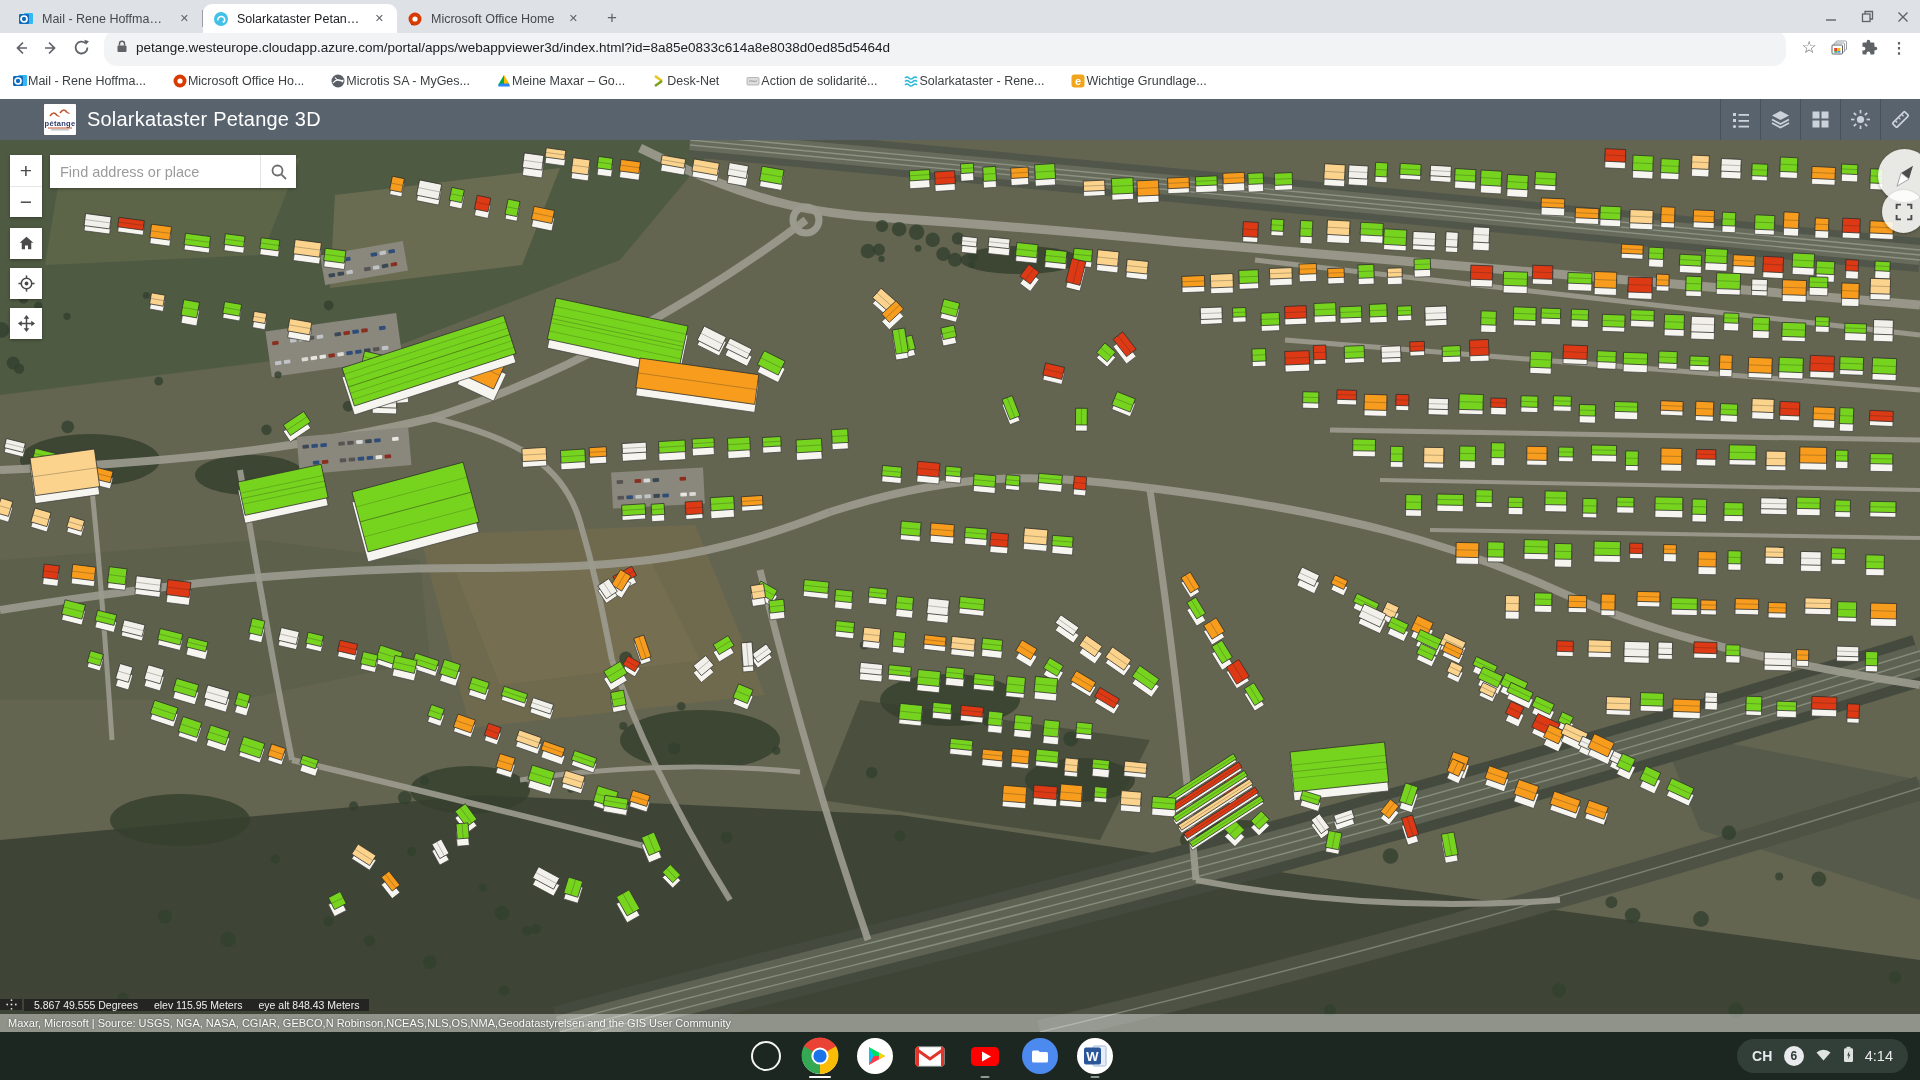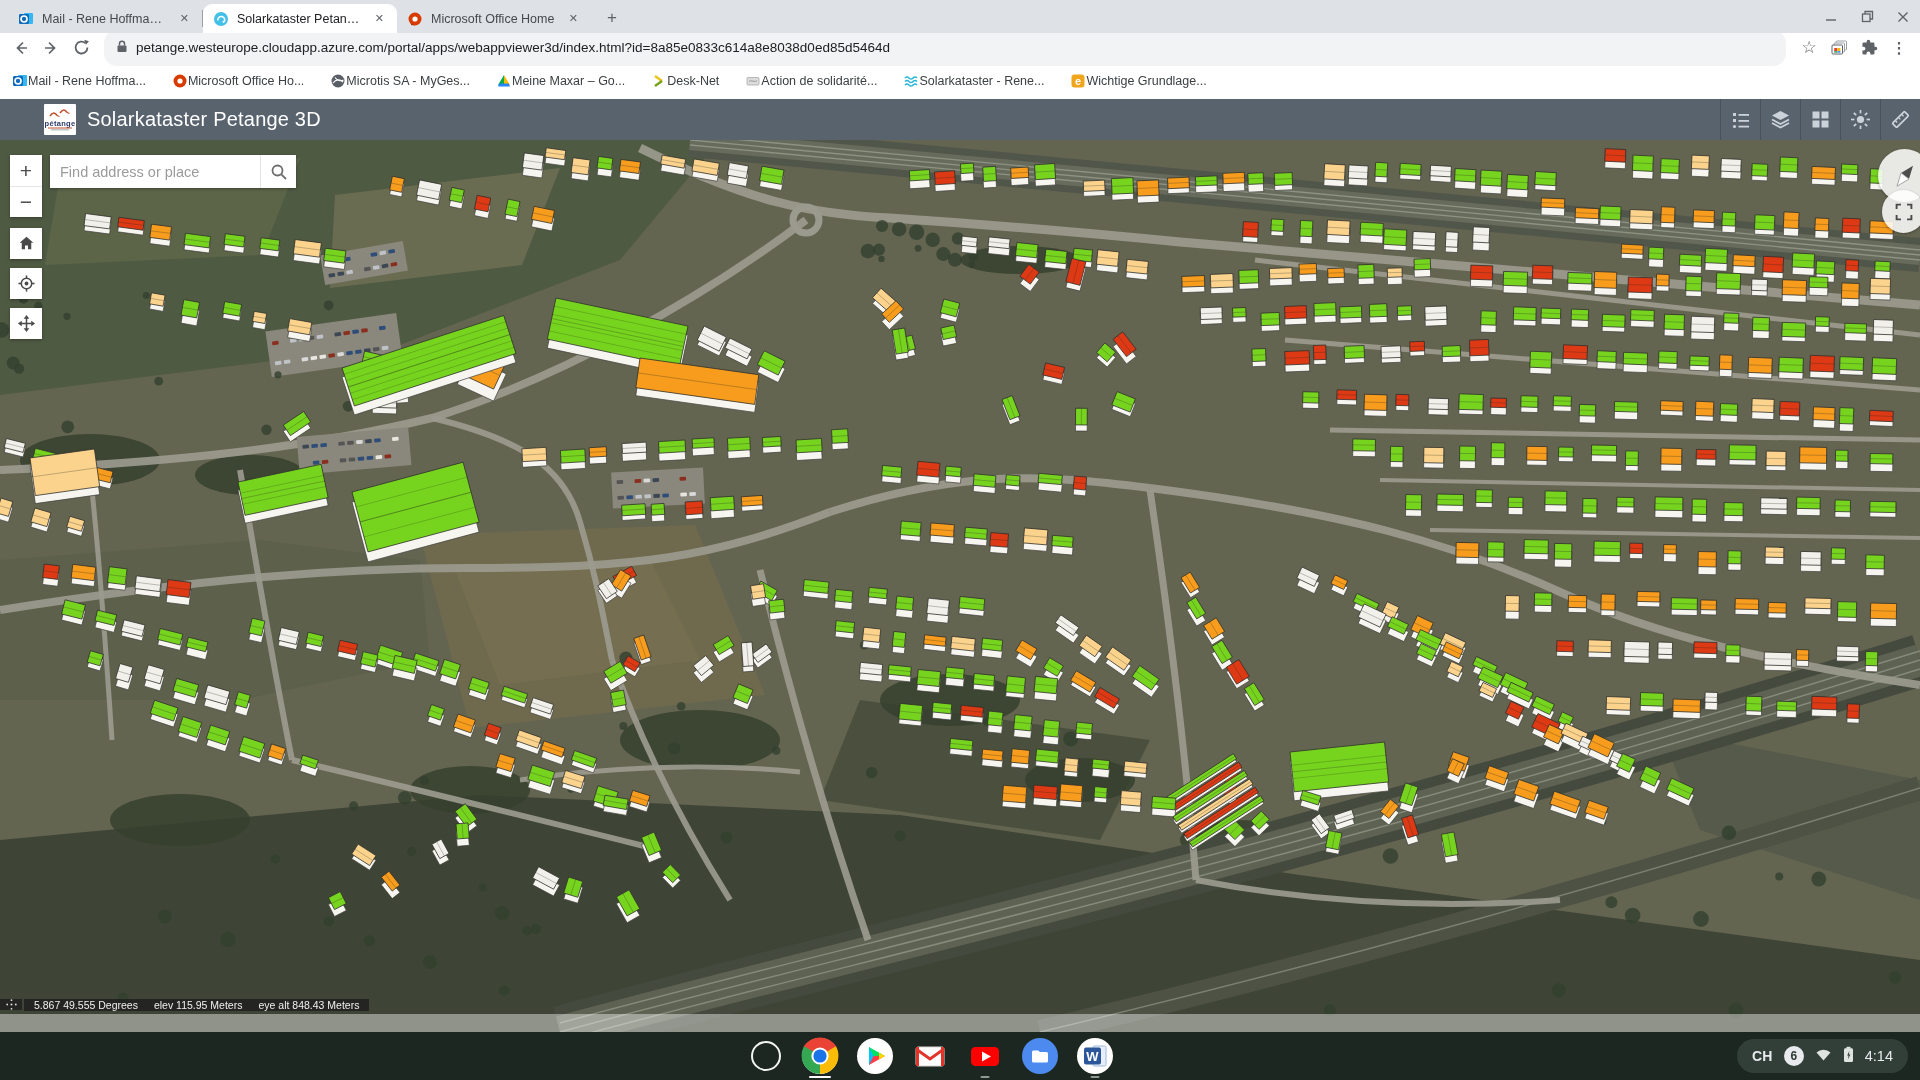--- a/index.html
+++ b/index.html
@@ -2111,20 +2111,21 @@
             </g>
           </svg>
       </div>
       <div class="coordtext">
         <span>5.867 49.555 Degrees</span>
         <span>elev 115.95 Meters</span>
         <span>eye alt 848.43 Meters</span>
       </div>
     </div>
     <div class="attrib">
+      <span class="attribtext">Maxar, Microsoft | Source: USGS, NGA, NASA, CGIAR, GEBCO,N Robinson,NCEAS,NLS,OS,NMA,Geodatastyrelsen and the GIS User Community</span>
       <span class="poweredby">Powered by Esri</span>
     </div>
   </div>
 
   <div class="shelf">
     <div class="launcher"></div>
     <div class="apps">
       <div class="appicon">
         <svg width="38" height="38" viewBox="0 0 38 38">
             <circle cx="19" cy="19" r="18" fill="#fff"></circle>

